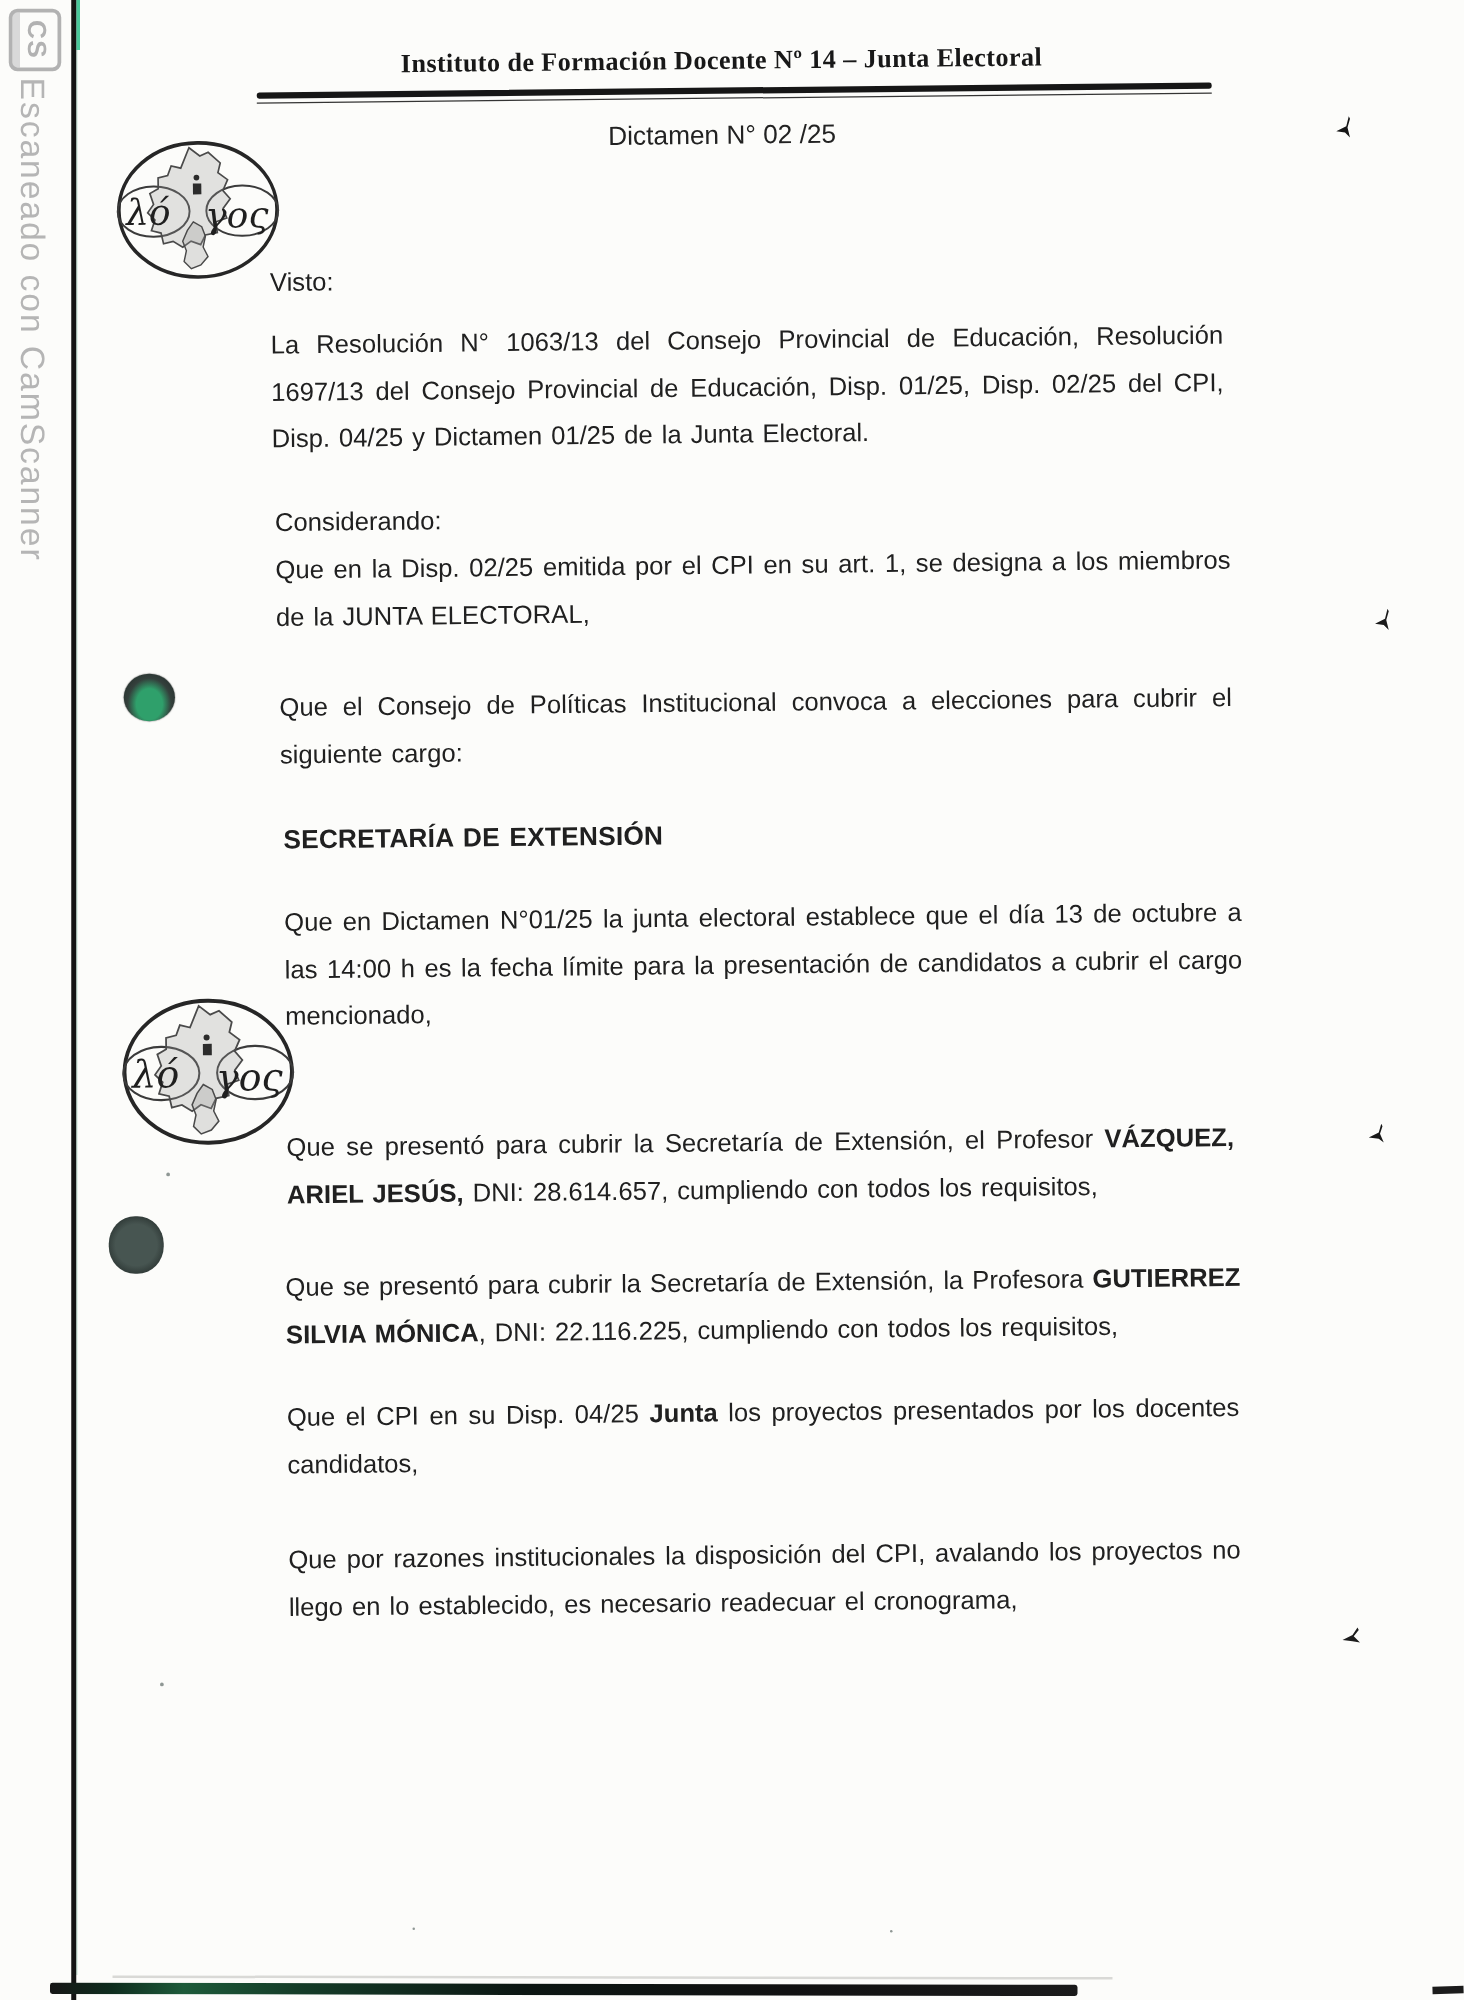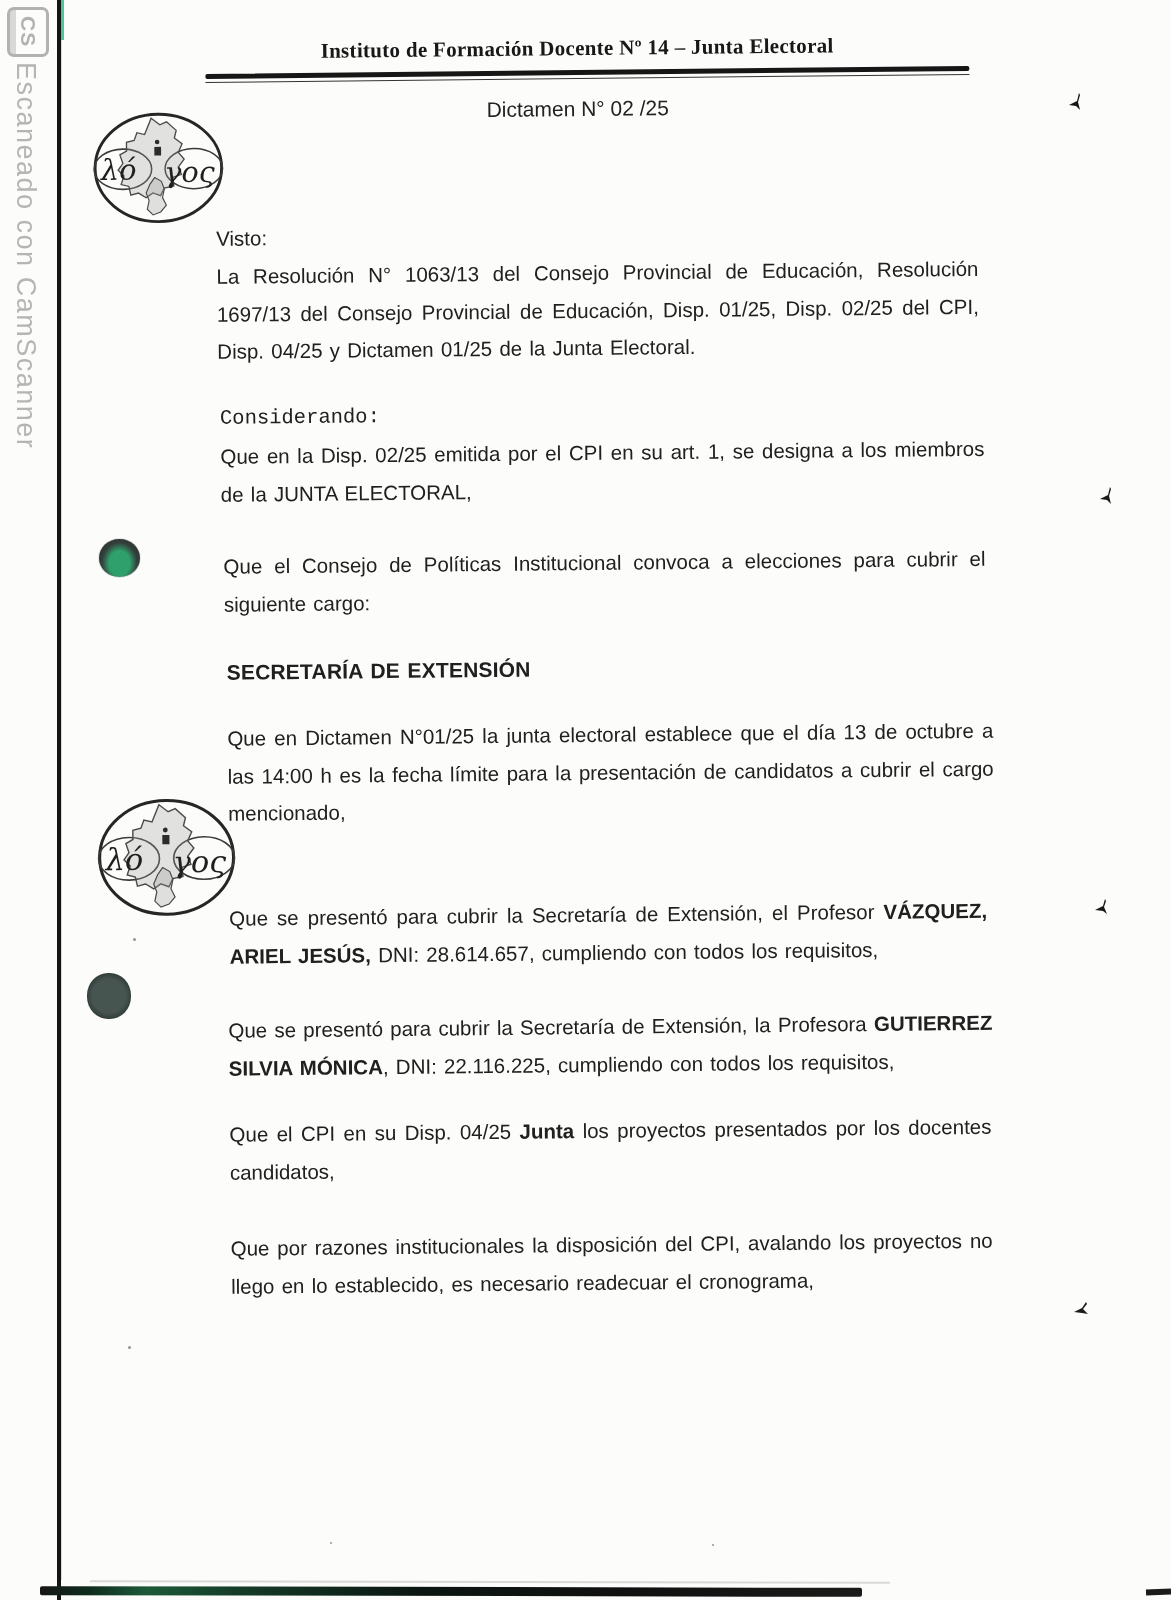--- a/index.html
+++ b/index.html
@@ -64,23 +64,23 @@
   .doc-number{position:absolute;left:160px;top:97px;width:850px;text-align:center;font-size:21px;color:#222;}
 
   .seal{position:absolute;}
   .seal-1{left:97px;top:106px;}
   .seal-2{left:95px;top:792px;}
 
   .txt{font-size:20.5px;line-height:37.5px;word-spacing:1.5px;color:#202020;}
   .just{text-align:justify;}
   .b{font-weight:700;}
 
-  .visto-label{position:absolute;left:222px;top:216px;}
+  .visto-label{position:absolute;left:222px;top:204px;}
   .visto-text{position:absolute;left:222px;top:254px;width:762px;}
-  .considerando-label{position:absolute;left:224px;top:396px;font-family:Liberation Mono, monospace;}
+  .considerando-label{position:absolute;left:224px;top:396px;}
   .p-designa{position:absolute;left:224px;top:434px;width:764px;}
   .p-convoca{position:absolute;left:226px;top:544px;width:762px;}
   .cargo-heading{position:absolute;left:228px;top:650px;font-weight:700;font-size:21px;letter-spacing:.2px;}
   .p-dictamen01{position:absolute;left:228px;top:716px;width:766px;}
   .p-vazquez{position:absolute;left:228px;top:896px;width:758px;}
   .p-gutierrez{position:absolute;left:226px;top:1008px;width:764px;}
   .p-avala{position:absolute;left:226px;top:1112px;width:762px;}
   .p-razones{position:absolute;left:226px;top:1226px;width:762px;}
 </style>
 </head>

